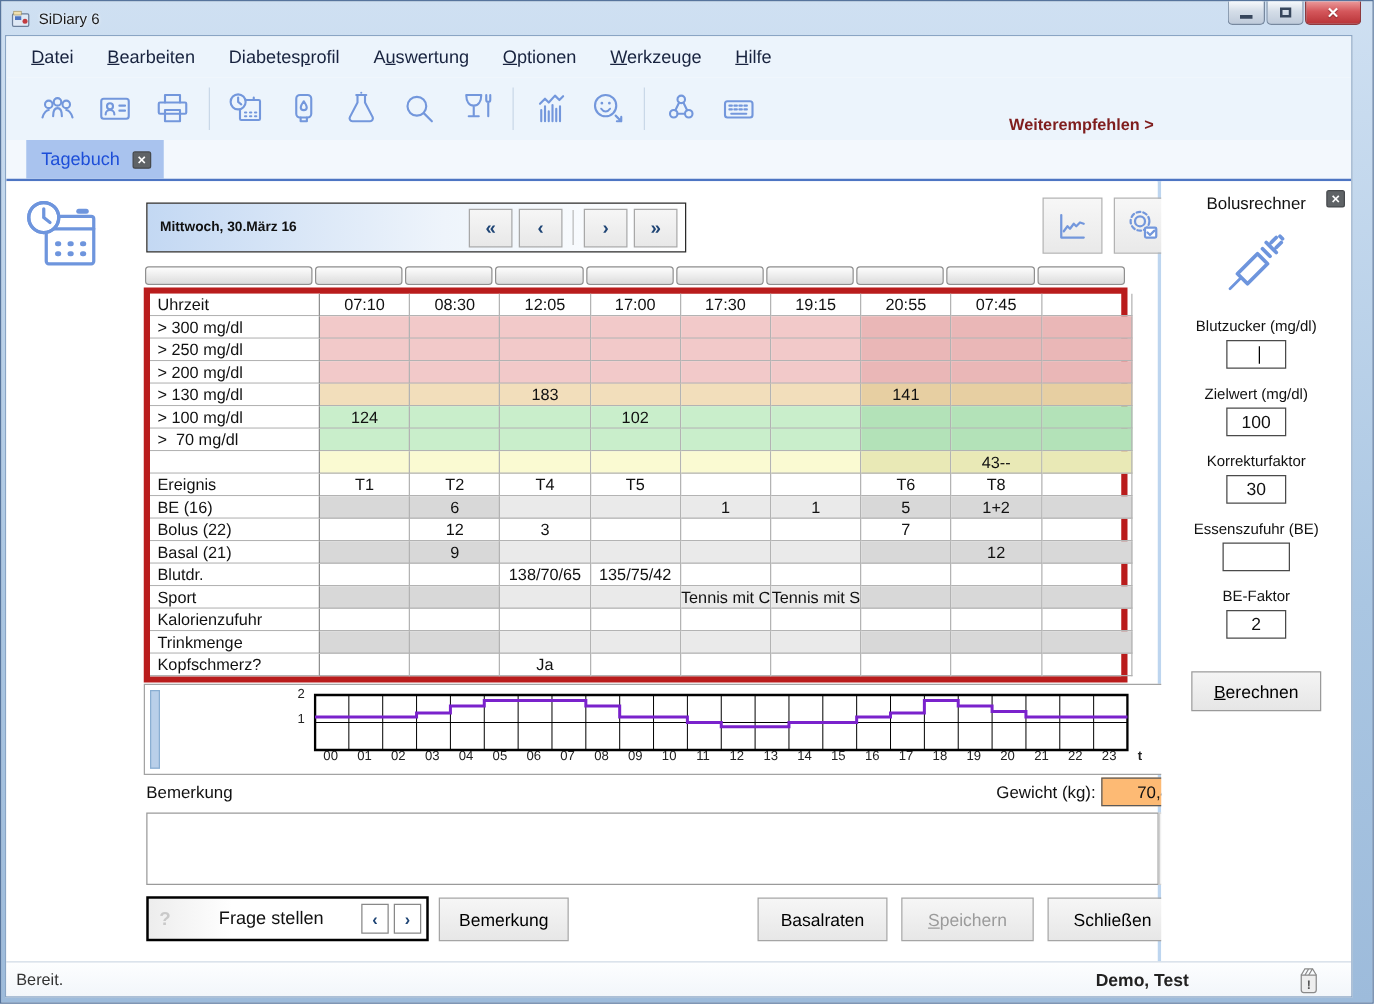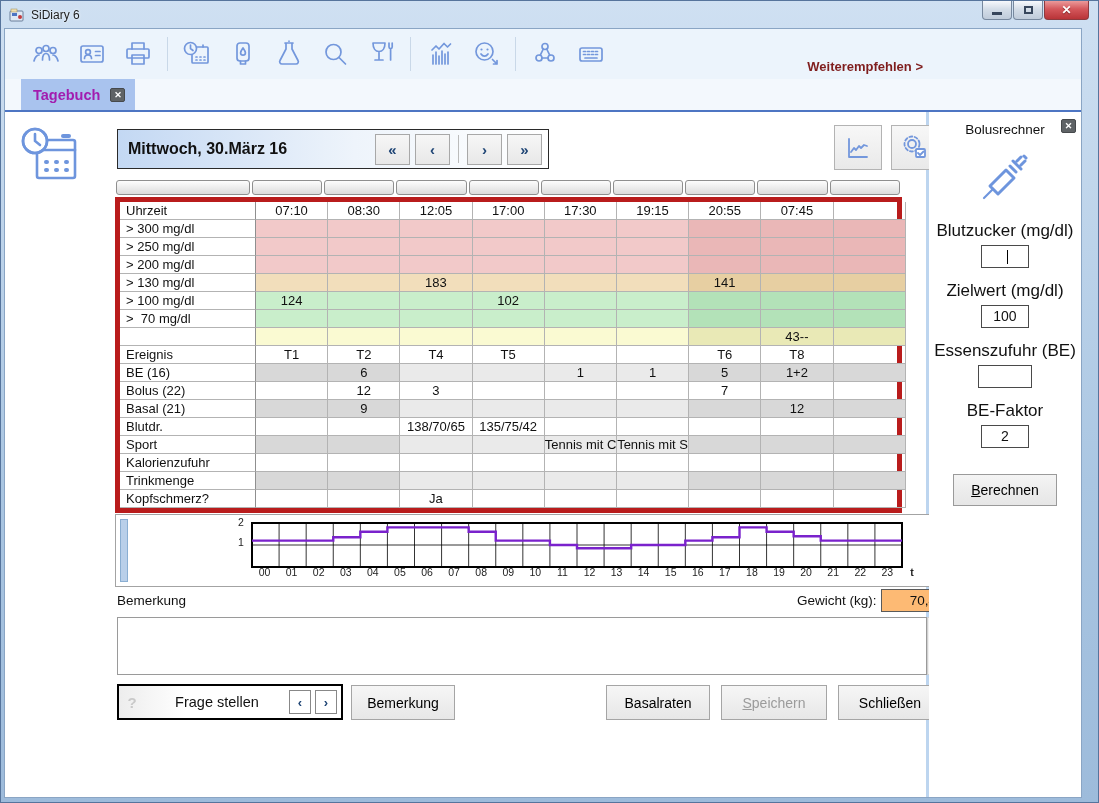--- a/index.html
+++ b/index.html
@@ -24,53 +24,53 @@
   
   .menubar { height:33px; background:#ecf4fc; display:flex; align-items:center; gap:27px; padding-left:20px; flex:0 0 auto; }
   .menu-item { font-size:14.5px; color:#18233f; cursor:default; }
   .toolbar { height:50px; background:#ecf4fc; display:flex; align-items:center; padding-left:18px; flex:0 0 auto; position:relative;}
   .tool-btn { width:46px; height:36px; display:flex; align-items:center; justify-content:center; }
   .tool-btn svg { stroke:#7397dc; fill:none; stroke-width:1.7; stroke-linecap:round; stroke-linejoin:round; }
   .tool-sep { width:1px; height:34px; background:#c9d8e8; margin:0 6px; }
   .recommend { position:absolute; right:158px; top:30px; color:#7f1d1d; font-weight:bold; font-size:13px; }
   .tabstrip { height:33px; background:#f3f8fd; border-bottom:2px solid #4d75c3; display:flex; align-items:flex-end; padding-left:16px; flex:0 0 auto;}
   .tab { height:31px; background:#a9c3ee; display:flex; align-items:center; padding:0 10px 0 12px; gap:10px; }
-  .tab-label { font-size:14.5px; color:#a21caf;font-weight:bold; }
+  .tab-label { font-size:14.5px; color:#1d4ed8; }
   .tab-close, .panel-close { width:15px; height:14px; background:#5f6366; border:1px solid #46494c; border-radius:2px; color:#fff; font-size:9px; line-height:12px; text-align:center; font-weight:bold; }
 
   
   .content { flex:1 1 auto; display:flex; min-height:0; }
   #main-area { position:relative; flex:1 1 auto; background:#fff; }
   .vsplit { width:3px; background:#bdd5ef; flex:0 0 auto; }
 
   .big-diary-icon { position:absolute; left:15px; top:14px; }
   .big-diary-icon svg { stroke:#6e95dd; fill:none; stroke-width:2.6; stroke-linecap:round; }
 
   .datebar { position:absolute; left:112px; top:17px; width:432px; height:40px; border:1px solid #2a2a2a;
              background:linear-gradient(90deg,#c3d8f3,#eef4fb 55%,#ffffff); display:flex; align-items:center; }
-  .datebar .date { font-size:16px; font-weight:bold; padding-left:10px; flex:1; }
+  .datebar .date { font-size:11px; font-weight:bold; padding-left:10px; flex:1; }
   .navbtns { display:flex; align-items:center; margin-right:6px; gap:5px;}
   .navbtn { width:35px; height:31px; background:linear-gradient(#f6f6f6,#e8e8e8); border:1px solid #a8a8a8;
             color:#1f4575; font-size:15px; font-weight:bold; display:flex; align-items:center; justify-content:center; }
   .nav-sep { width:1px; height:28px; background:#bbb; margin:0 3px; }
 
   .iconbtn { position:absolute; top:13px; width:48px; height:45px; background:linear-gradient(#f7f7f7,#e9e9e9);
              border:1px solid #b3b3b3; display:flex; align-items:center; justify-content:center; }
   .iconbtn svg { stroke:#7397dc; fill:none; stroke-width:1.8; stroke-linecap:round; stroke-linejoin:round;}
   #btn-chart { left:829px; } #btn-settings { left:886px; }
 
   
   #table-wrap { position:absolute; left:110px; top:68px; width:787px; }
   .colbtn-row { display:grid; grid-template-columns:136px repeat(9,72.2px); height:17px; }
   .colbtn { height:15px; margin:0 1px 1px 1px; background:linear-gradient(#fdfdfd,#dcdcdc); border:1px solid #8f8f8f; border-radius:3px; }
   #table-grid { display:grid; grid-template-columns:136px repeat(9,72.2px); grid-auto-rows:18px; border:5px solid #b91c1c; }
   .cell { border-right:1px solid #b3b3b3; border-bottom:1px solid #b3b3b3; font-size:13px; line-height:17px;
           text-align:center; overflow:hidden; white-space:pre; }
   .rlabel { text-align:left; padding-left:6px; background:#fff; border-right:1px solid #8f8f8f; }
-  .ta-l { text-align:center; }
+  .ta-l { text-align:right; }
   .c-red   { background:#f2c9c9; } .c-red-d   { background:#eab7b7; }
   .c-tan   { background:#f2debb; } .c-tan-d   { background:#e7cfa2; }
   .c-green { background:#c9eecb;text-align:center; } .c-green-d { background:#b3e2b8; }
   .c-yel   { background:#fafad2; } .c-yel-d   { background:#e9e9b6; }
   .c-gray  { background:#eaeaea; } .c-gray-d  { background:#d8d8d8; }
 
   
   #chart-panel { position:absolute; left:110px; top:402px; width:825px; height:73px; border:1px solid #a3a3a3; background:#fff; }
   .chart-strip { position:absolute; left:4px; top:4px; bottom:4px; width:8px; background:#b9cfe9; border:1px solid #8aaed2; }
   #plot { position:absolute; left:135px; top:6px; }
@@ -103,21 +103,21 @@
   #btn-save { left:716px; width:106px; color:#9b9b9b; }
   #btn-close { left:833px; width:104px; }
 
   
   #bolus-panel { flex:0 0 152px; background:#fff; display:flex; flex-direction:column; align-items:center; position:relative; }
   #bolus-title { margin-top:10px; font-size:13.5px; }
   #bolus-panel .panel-close { position:absolute; right:5px; top:7px; }
   .syringe { margin-top:12px; }
   .syringe svg { stroke:#6e95dd; fill:#fff; stroke-width:3; stroke-linecap:round; stroke-linejoin:round; }
   .b-field { display:flex; flex-direction:column; align-items:center; margin-top:13px; }
-  .b-label { font-size:17px; white-space:nowrap; }
+  .b-label { font-size:12px; white-space:nowrap; }
   .tb { margin-top:4px; border:1px solid #4a4a4a; height:23px; width:48px; text-align:center; line-height:21px; font-size:14px; background:#fff; position:relative;}
   .tb.wide { width:54px; }
   .caret { position:absolute; left:55%; top:4px; width:1px; height:14px; background:#000; }
   #btn-berechnen { margin-top:26px; width:104px; height:32px; background:linear-gradient(#f4f4f4,#e6e6e6);
                    border:1px solid #9a9a9a; font-size:14px; font-family:"Liberation Sans",sans-serif;}
 
   
   .statusbar { flex:0 0 28px; border-top:1px solid #d0dae6; background:linear-gradient(#fdfeff,#f2f6fa);
                display:flex; align-items:center; position:relative; }
   #status-text { margin-left:8px; color:#333; }
@@ -146,20 +146,29 @@
       <div class="wbtn">
           <span class="glyph-max"></span>
         </div>
       <div class="wbtn close">
           <span>✕</span>
         </div>
     </div>
   </div>
 
   <div class="app">
+    <div class="menubar" id="menubar">
+        <span class="menu-item"><u>D</u>atei</span>
+        <span class="menu-item"><u>B</u>earbeiten</span>
+        <span class="menu-item">Diabetes<u>p</u>rofil</span>
+        <span class="menu-item">A<u>u</u>swertung</span>
+        <span class="menu-item"><u>O</u>ptionen</span>
+        <span class="menu-item"><u>W</u>erkzeuge</span>
+        <span class="menu-item"><u>H</u>ilfe</span>
+      </div>
 
     <div class="toolbar" id="toolbar">
       <span class="tool-btn">
           <svg width="32" height="32" viewBox="0 0 32 32">
             <circle cx="9" cy="12.5" r="3"></circle>
             <circle cx="16" cy="10.5" r="3"></circle>
             <circle cx="23" cy="12.5" r="3"></circle>
             <path d="M4 23c1-4 3.5-6 5-6M12.5 22c0-5 1.5-6.5 3.5-6.5s3.5 1.5 3.5 6.5M23 17c1.5 0 4 2 5 6"></path>
           </svg>
         </span>
@@ -555,26 +564,41 @@
               <span class="b-label">Blutzucker (mg/dl)</span>
                  <div class="tb">
                 <span class="caret"></span>
               </div>
             </div>
             <div class="b-field">
               <span class="b-label">Zielwert (mg/dl)</span>
                  <div class="tb">100</div>
             </div>
             <div class="b-field">
+              <span class="b-label">Korrekturfaktor</span>
+                 <div class="tb">30</div>
+            </div>
+            <div class="b-field">
               <span class="b-label">Essenszufuhr (BE)</span>
                  <div class="tb wide"></div>
             </div>
             <div class="b-field">
               <span class="b-label">BE-Faktor</span>
                  <div class="tb">2</div>
             </div>
           </div>
         <button id="btn-berechnen" class="u-first"><u>B</u>erechnen</button>
       </div>
     </div>
 
+    <div class="statusbar">
+      <span id="status-text">Bereit.</span>
+      <span id="status-user">Demo, Test</span>
+      <span id="status-icon">
+        <svg width="20" height="24" viewBox="0 0 20 24">
+            <path d="M4 8h12v12a2 2 0 0 1-2 2H6a2 2 0 0 1-2-2z" fill="#eee" stroke="#8a8a8a"></path>
+            <path d="M4 8l3-5h6l3 5M7 3l-3 5M10 3l-3 5M13 3l-3 5M16 8l-3-5" stroke="#8a8a8a" fill="none"></path>
+            <text x="10" y="19" font-size="10" text-anchor="middle" fill="#555" font-weight="bold">!</text>
+          </svg>
+      </span>
+    </div>
   </div>
 </div>
 
 </body></html>

